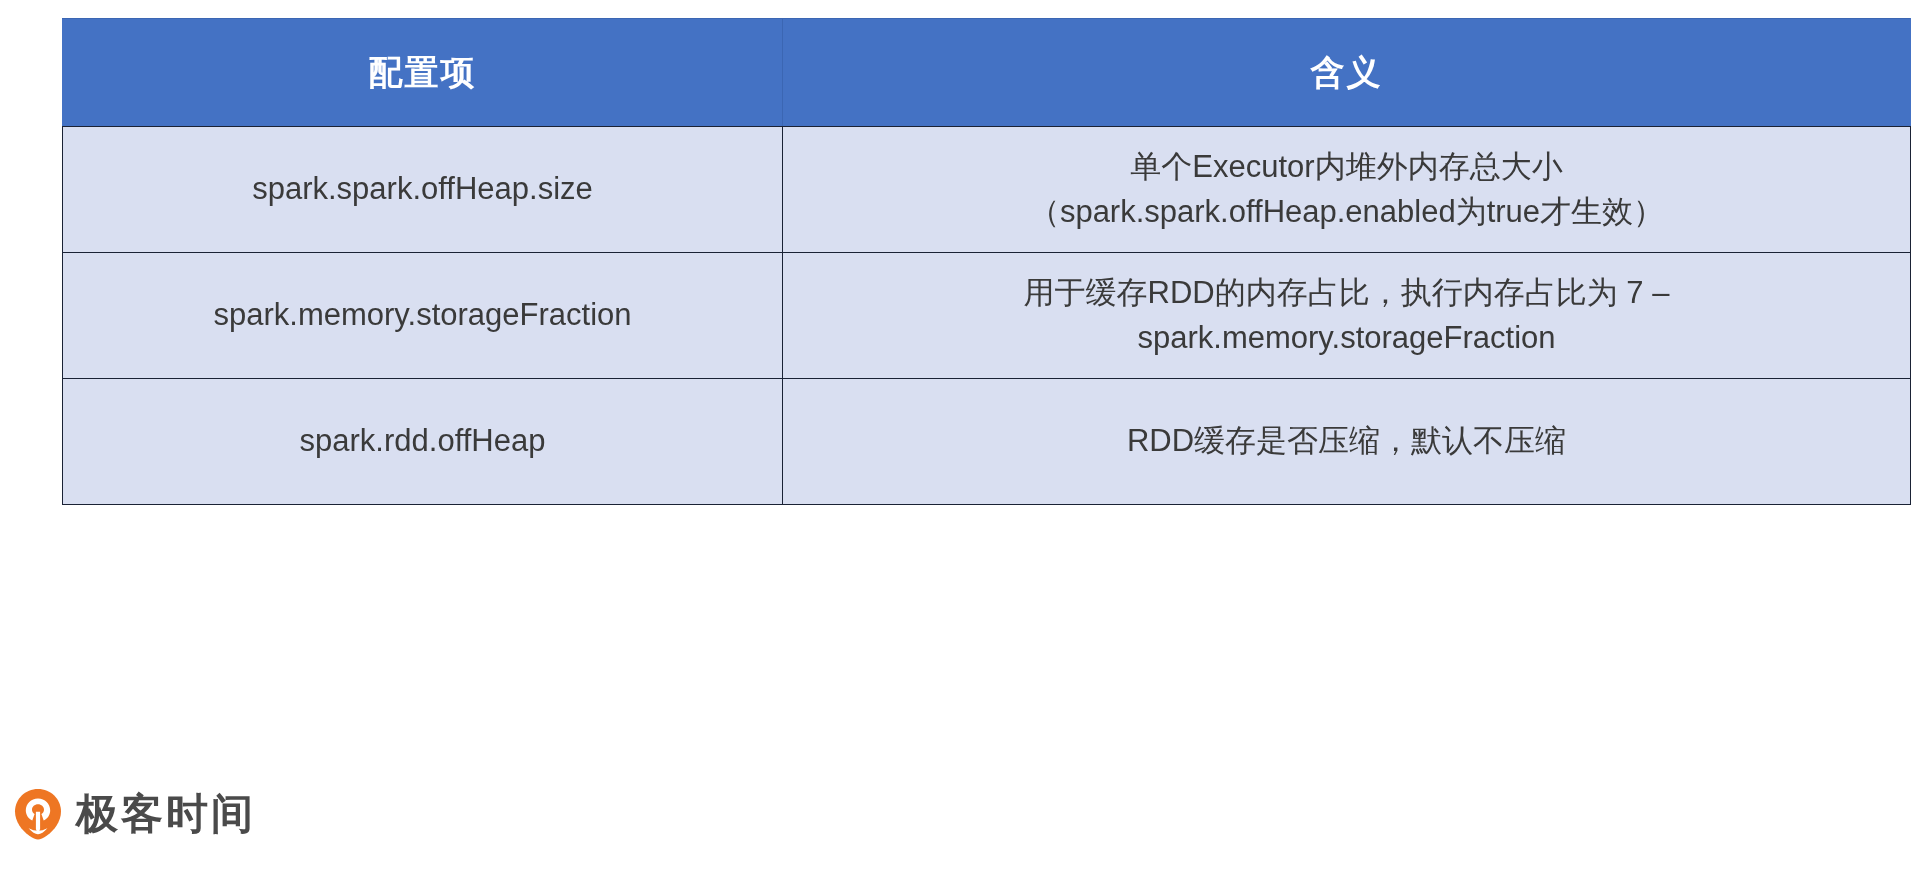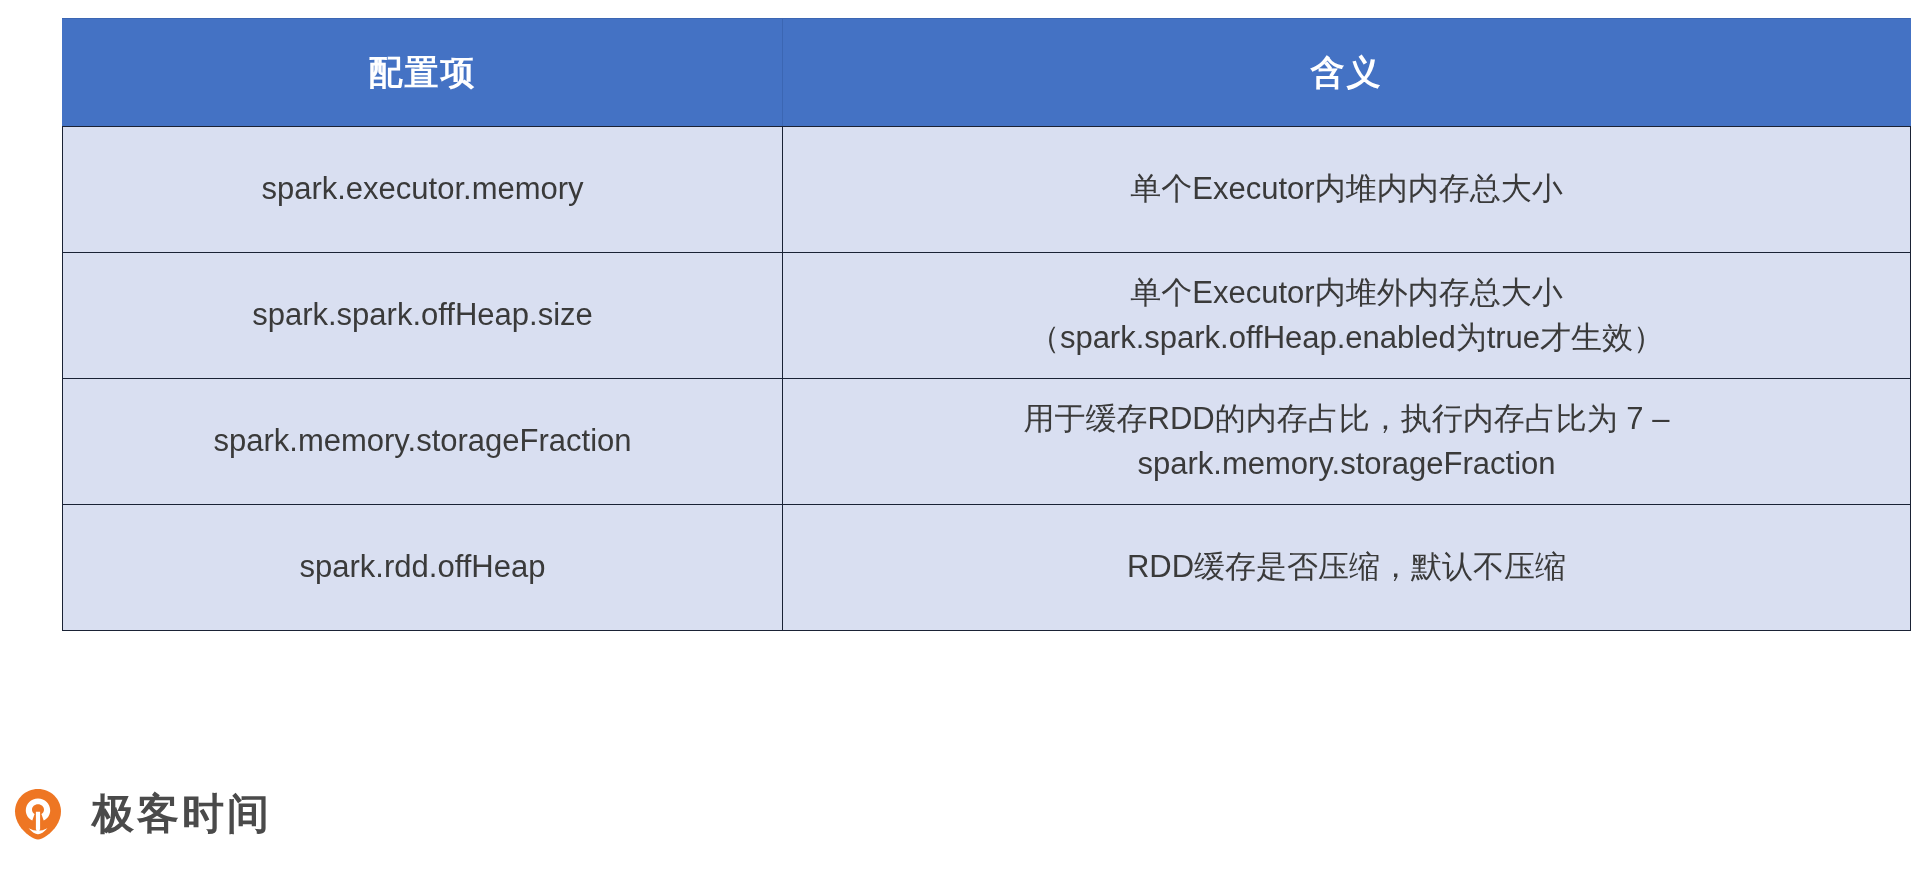--- a/index.html
+++ b/index.html
@@ -71,21 +71,21 @@
 
   .cell-line { display: block; white-space: nowrap; }
 
   
   #footer-logo {
     position: absolute;
     left: 14px;
     top: 788px;
     display: flex;
     align-items: center;
-    gap: 30px;
+    gap: 14px;
   }
   #footer-logo .logo-mark {
     width: 48px;
     height: 52px;
     flex: 0 0 auto;
   }
   #footer-logo .logo-text {
     font-size: 42px;
     font-weight: bold;
     color: #4a4a4a;
@@ -105,26 +105,20 @@
       <col class="col-desc">
     </colgroup>
     <thead>
       <tr>
         <th class="th-left">配置项</th>
         <th class="th-right">含义</th>
       </tr>
     </thead>
     <tbody>
 
-      <tr class="one-line">
-        <td>spark.executor.memory</td>
-        <td>
-          <span class="cell-line">单个Executor内堆内内存总大小</span>
-        </td>
-      </tr>
 
       <tr class="two-line">
         <td>spark.spark.offHeap.size</td>
         <td>
           <span class="cell-line">单个Executor内堆外内存总大小</span>
           <span class="cell-line">（spark.spark.offHeap.enabled为true才生效）</span>
         </td>
       </tr>
 
 

